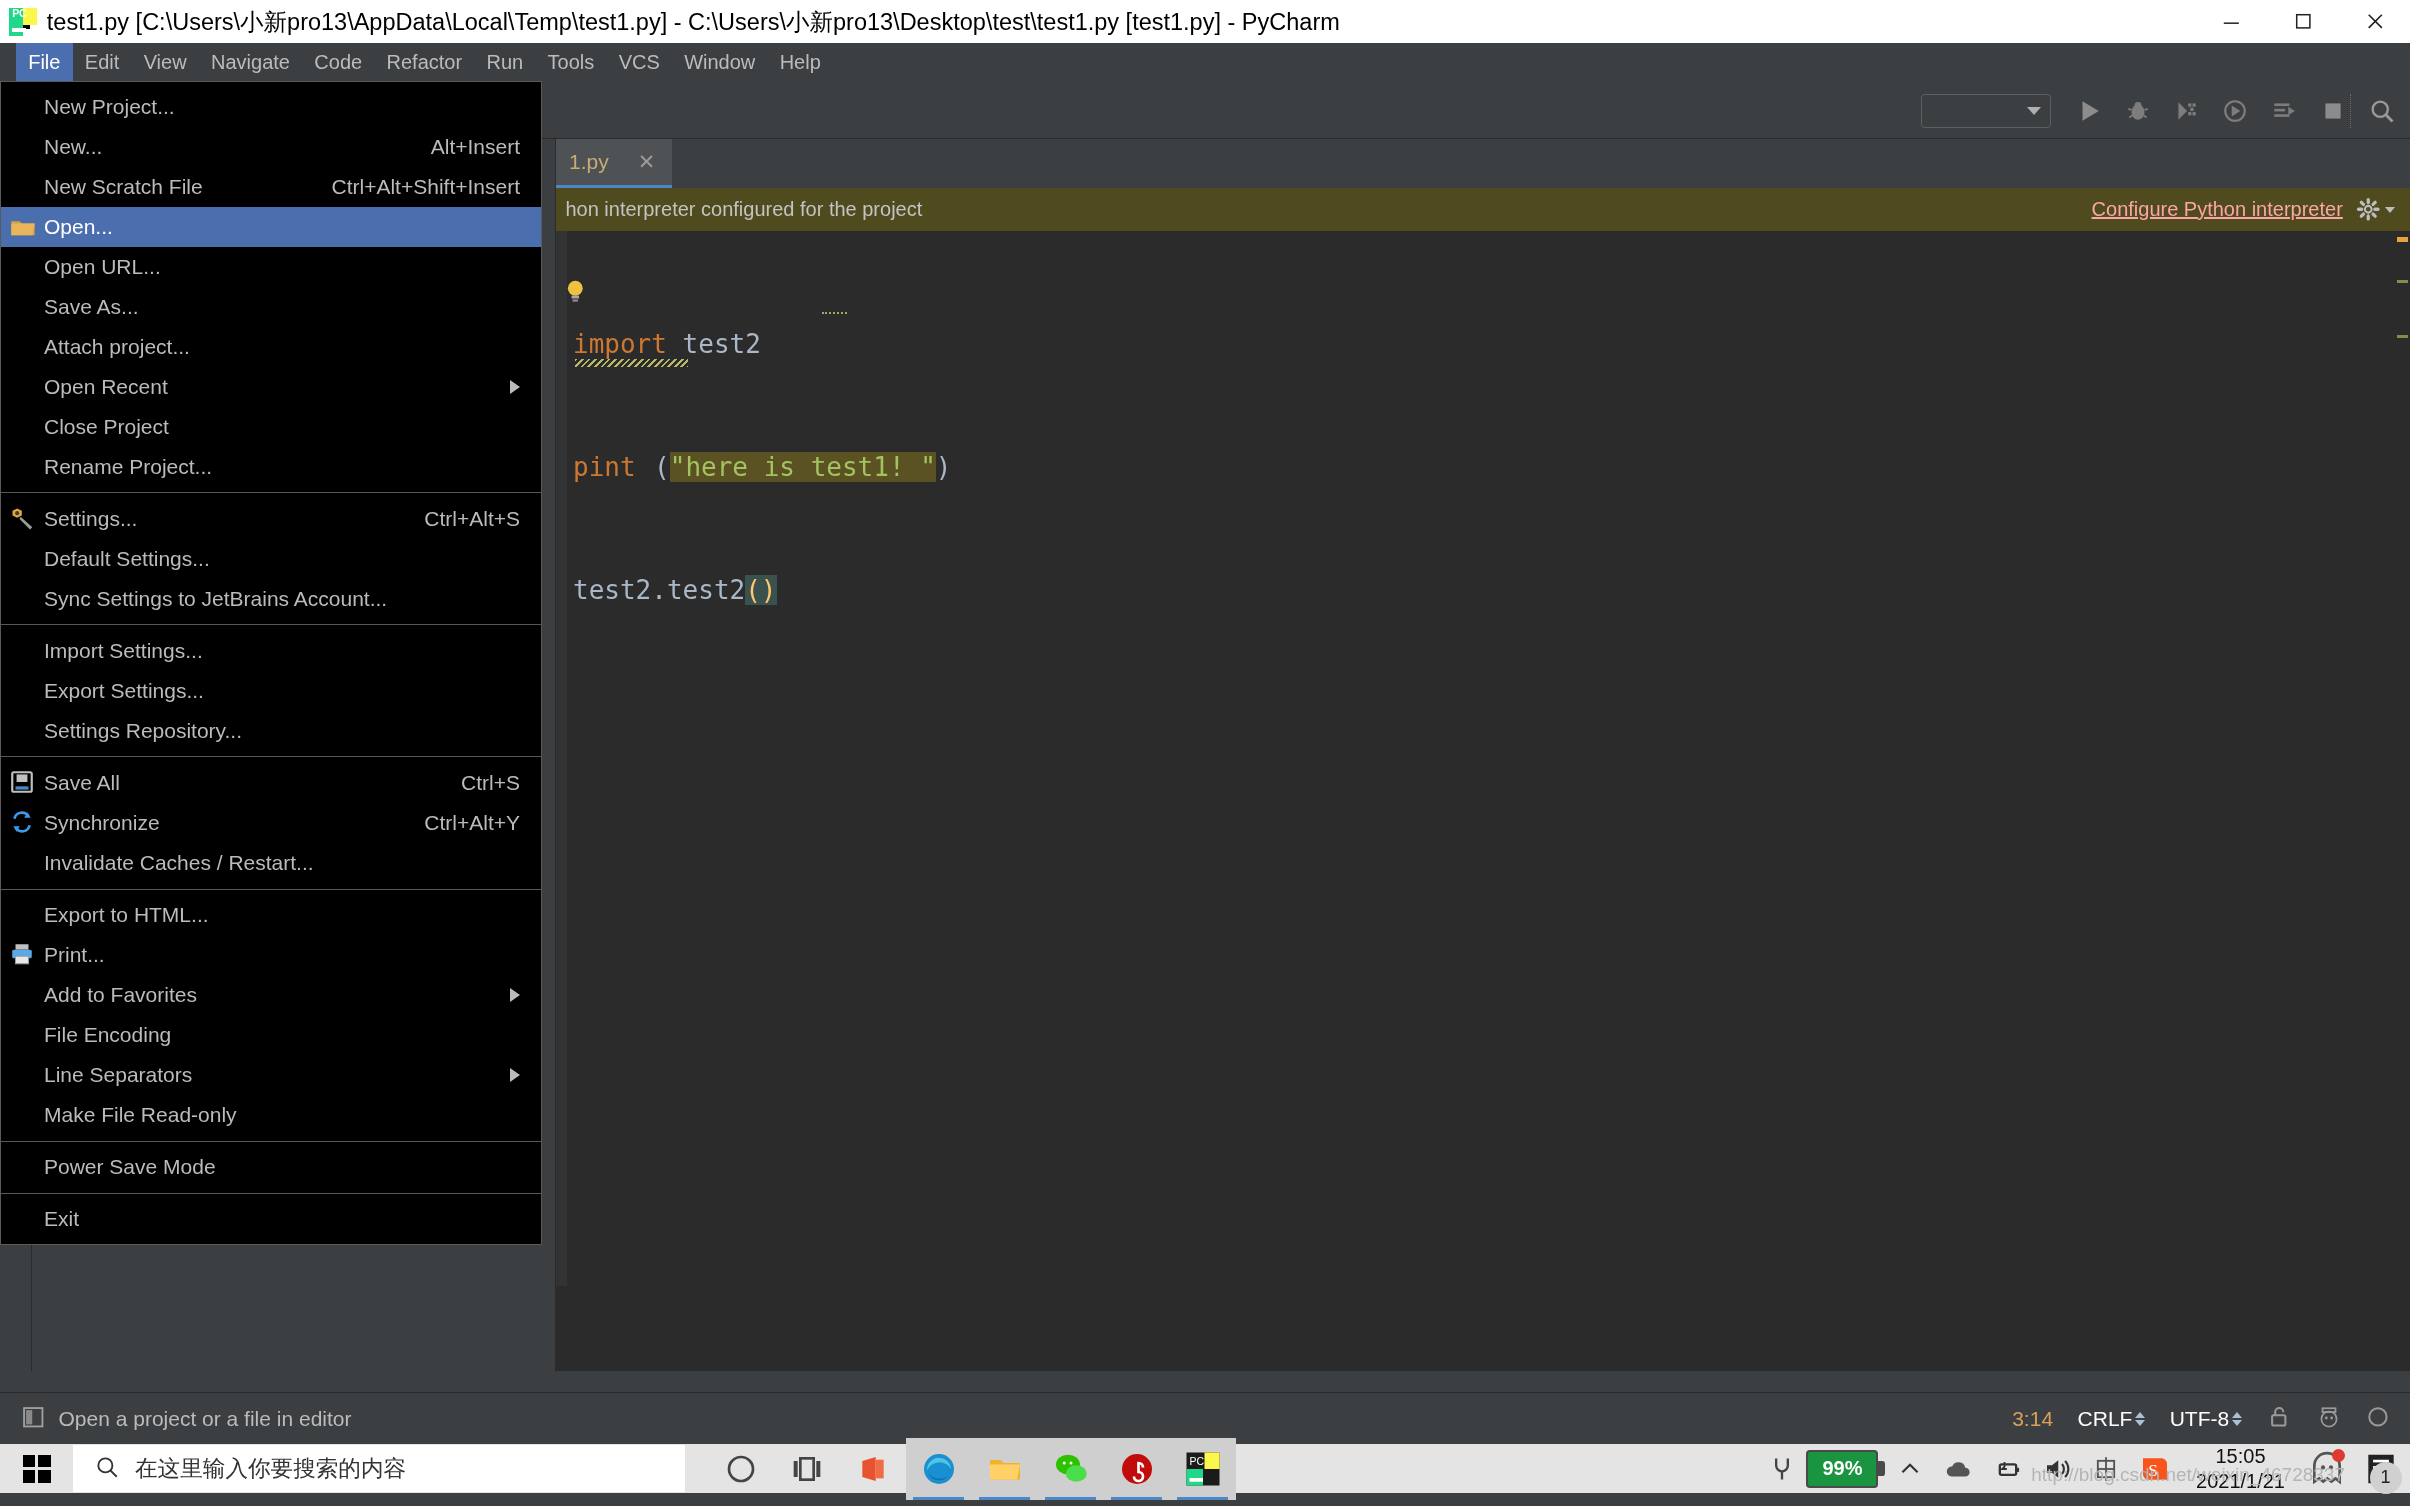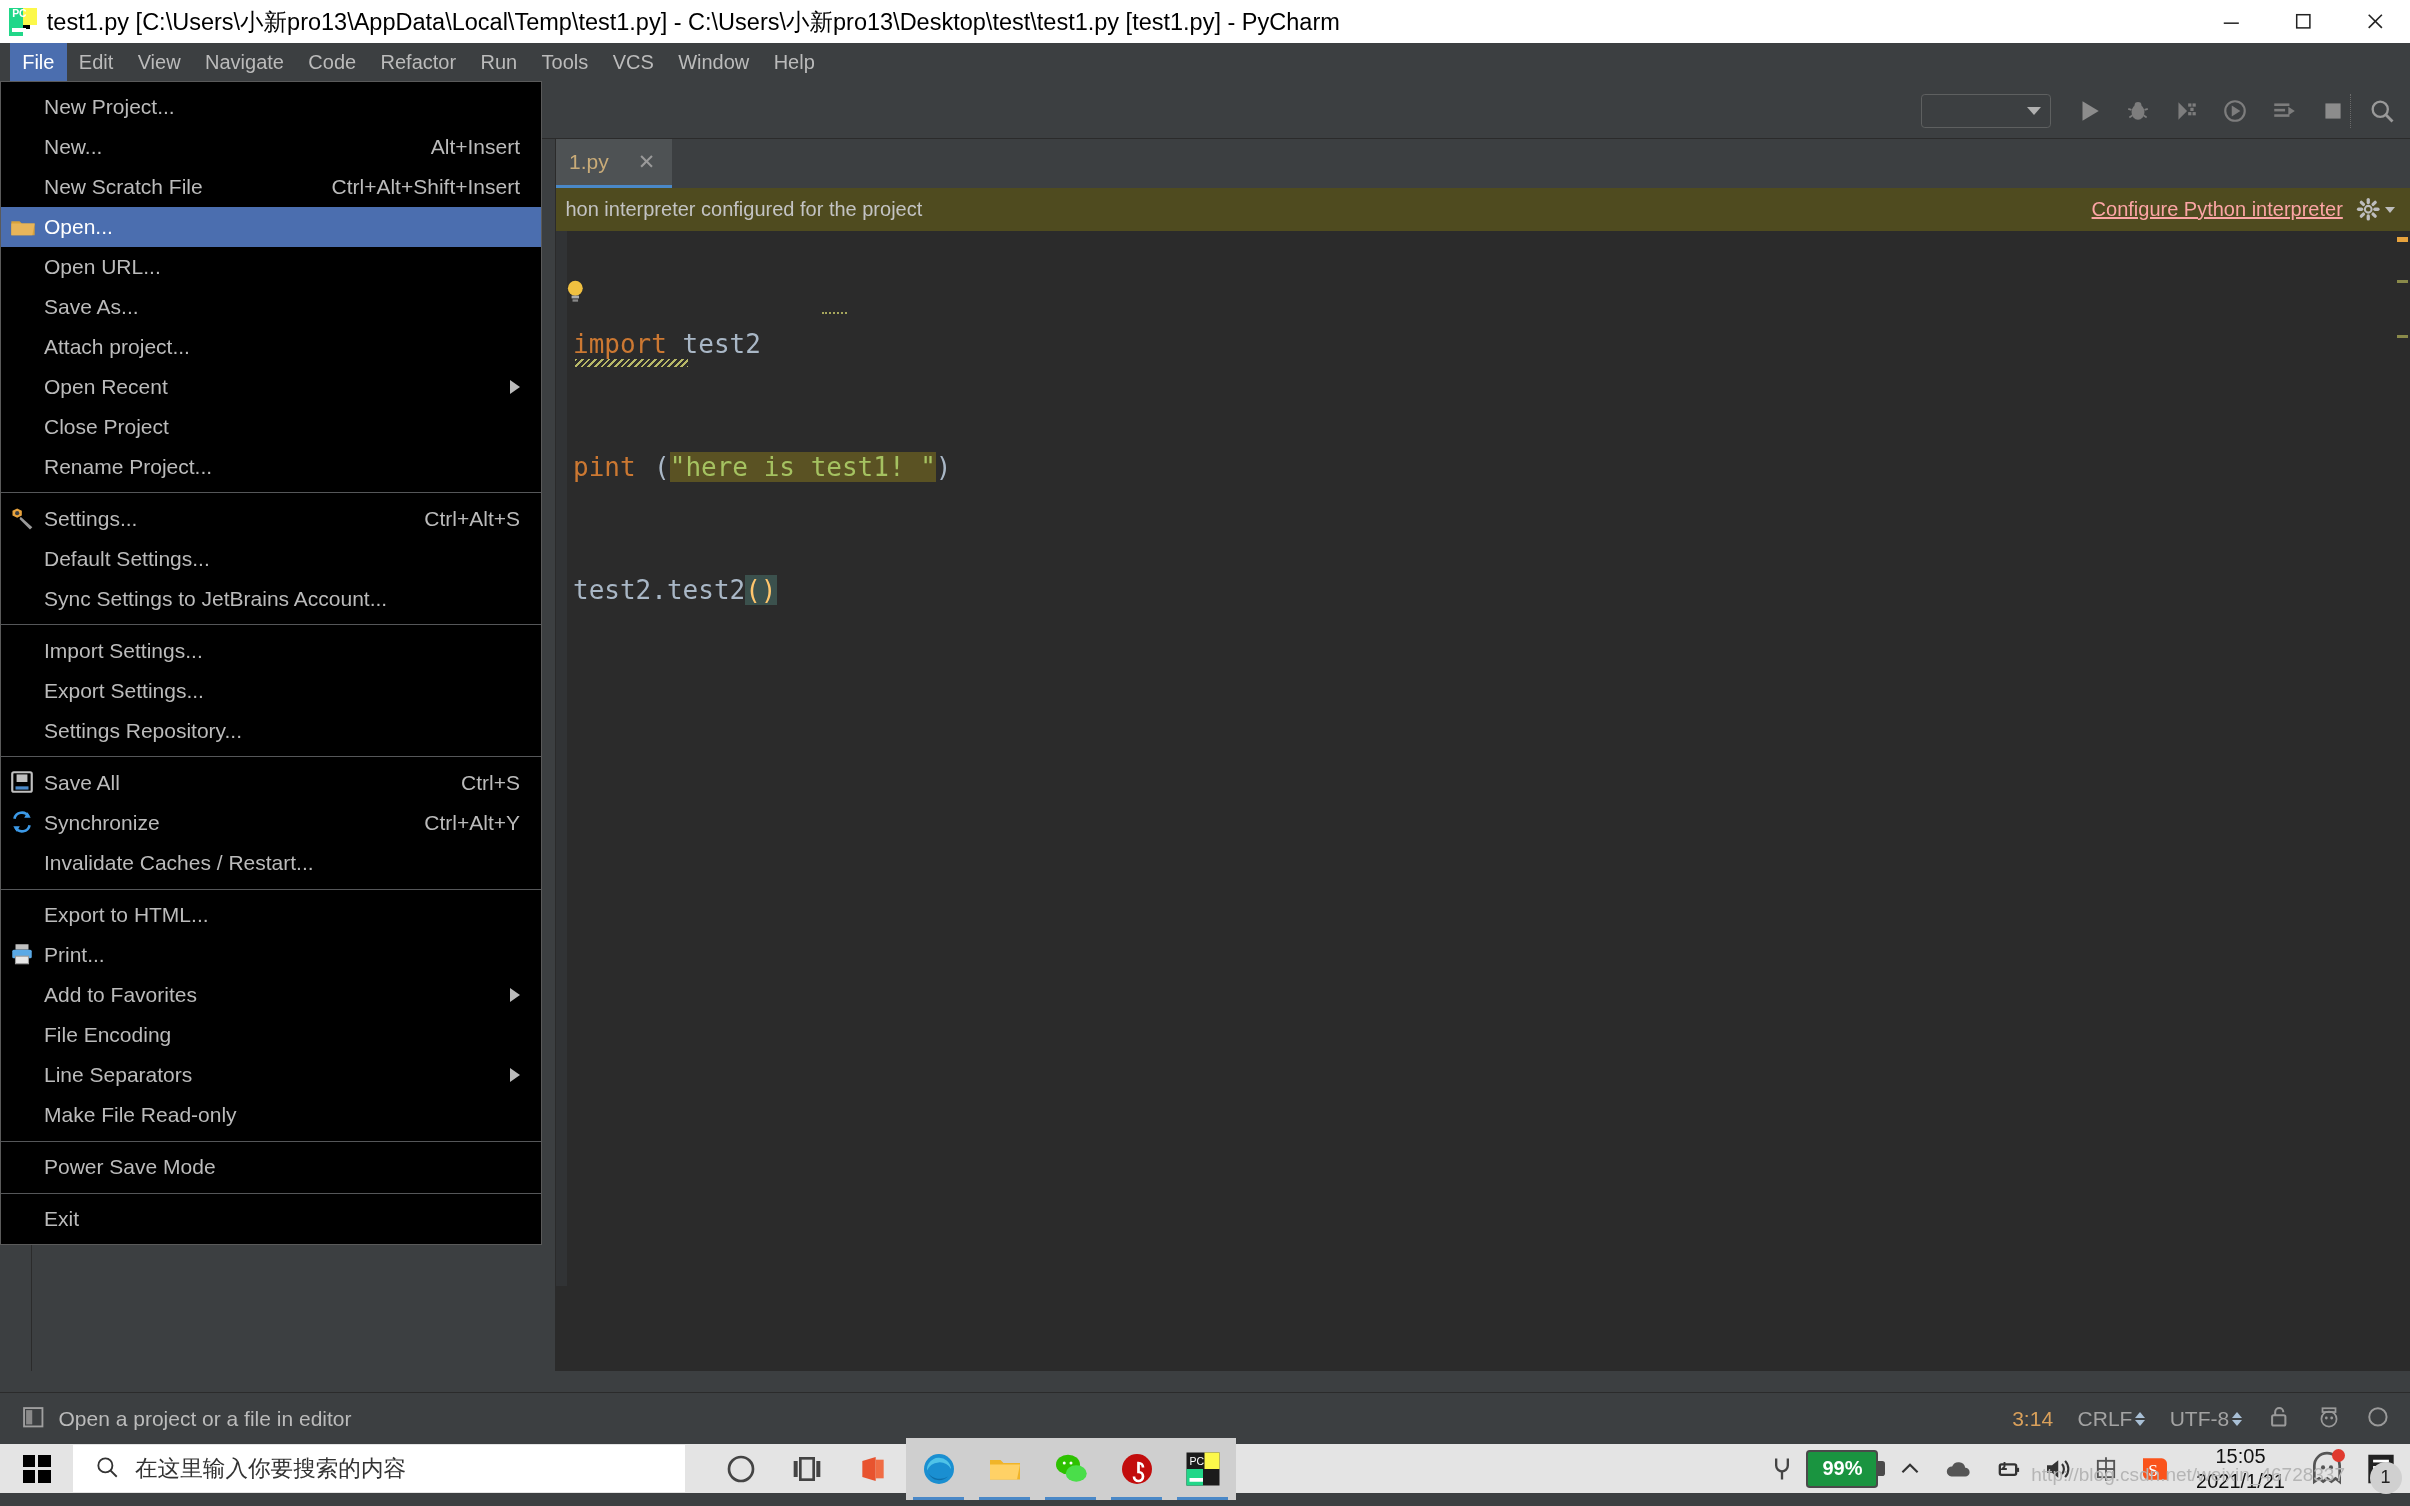--- a/index.html
+++ b/index.html
@@ -28,21 +28,21 @@
   .tb-buttons { position: absolute; right: 0; top: 0; height: 43px; display: flex; }
   .tb-btn {
     width: 72px; height: 43px; display: flex; align-items: center; justify-content: center;
     color: #222; font-size: 19px;
   }
   .tb-btn svg { display: block; }
 
   
   .menubar {
     position: absolute; left: 0; top: 43px; width: 2411px; height: 38px;
-    background: #3c3f41; display: flex; align-items: center; padding-left: 10px;
+    background: #3c3f41; display: flex; align-items: center; padding-left: 16px;
   }
   .menu-item {
     height: 38px; padding: 0 12.2px; display: flex; align-items: center;
     color: #bbbbbb; font-size: 20px; white-space: nowrap;
   }
   .menu-item.active { background: #4b6eaf; color: #ffffff; }
 
   
   .toolbar {
     position: absolute; left: 0; top: 81px; width: 2411px; height: 58px;
@@ -147,21 +147,21 @@
     position: absolute; left: 0; top: 1392px; width: 2411px; height: 53px;
     background: #3c3f41; border-top: 0.9px solid #2b2b2b;
     display: flex; align-items: center;
   }
   .sb-left { display: flex; align-items: center; margin-left: 21px; gap: 13px; }
   .sb-text { color: #bbbbbb; font-size: 21px; white-space: nowrap; }
   .sb-right {
     position: absolute; right: 19px; display: flex; align-items: center; gap: 24.5px;
   }
   .sb-pos { color: #d9a05b; font-size: 21px; }
-  .sb-item { color: #a3a3a3; font-size: 21px; display: flex; align-items: center; gap: 2.8px; }
+  .sb-item { color: #ffffff; font-size: 21px; display: flex; align-items: center; gap: 2.8px; }
   .updown { display: inline-flex; flex-direction: column; gap: 1.9px; }
   .updown i { width: 0; height: 0; border-left: 5.6px solid transparent; border-right: 5.6px solid transparent; }
   .updown i.u { border-bottom: 6.6px solid #a9c0d6; }
   .updown i.d { border-top: 6.6px solid #a9c0d6; }
 
   
   .dropdown {
     position: absolute; left: 0; top: 81px; width: 542px;
     background: #000000; border: 0.9px solid #5a5a5a;
     padding: 4.7px 0; z-index: 60;

